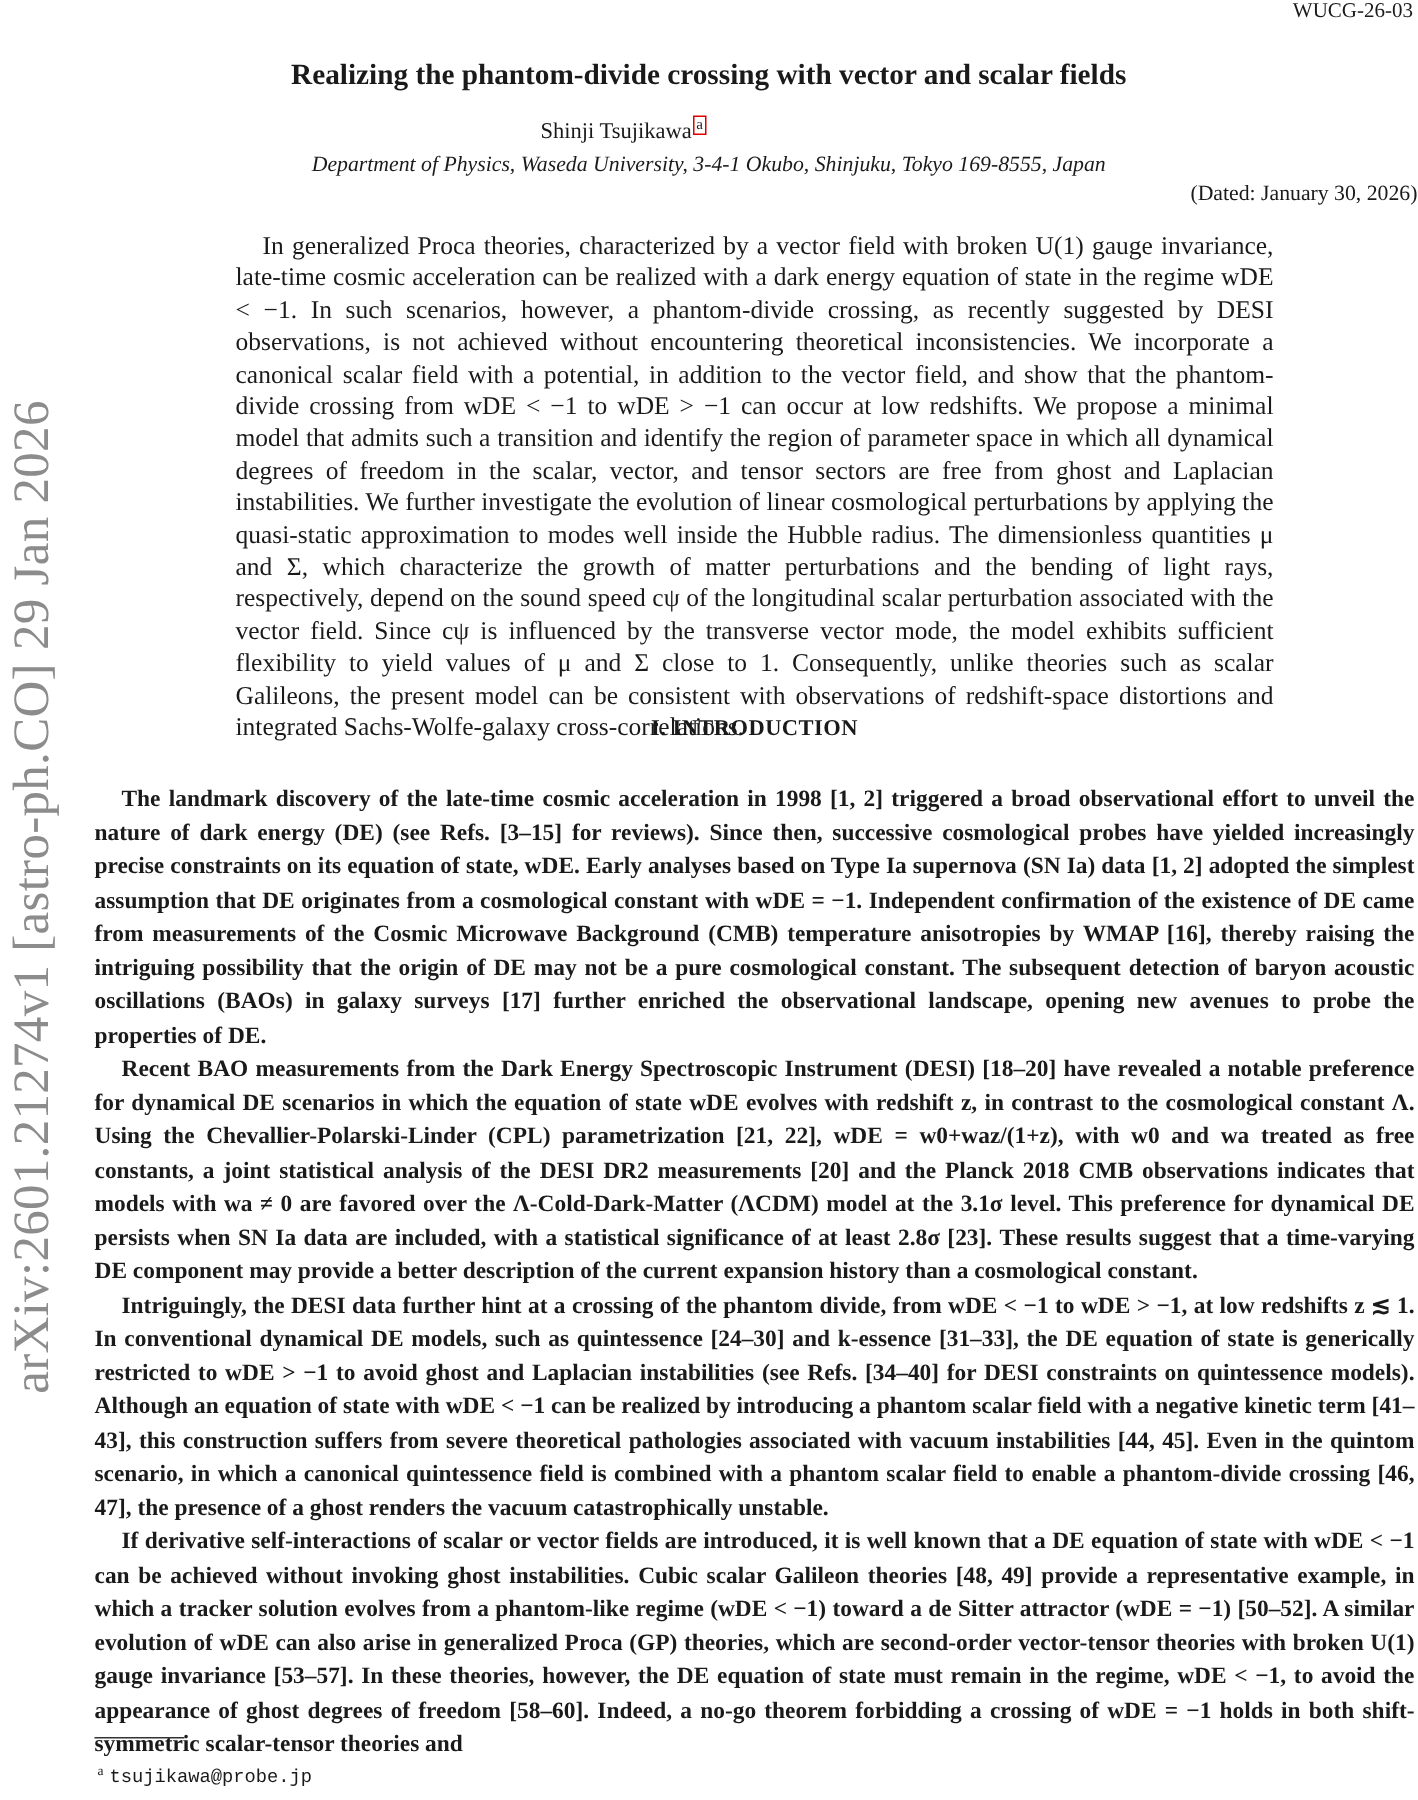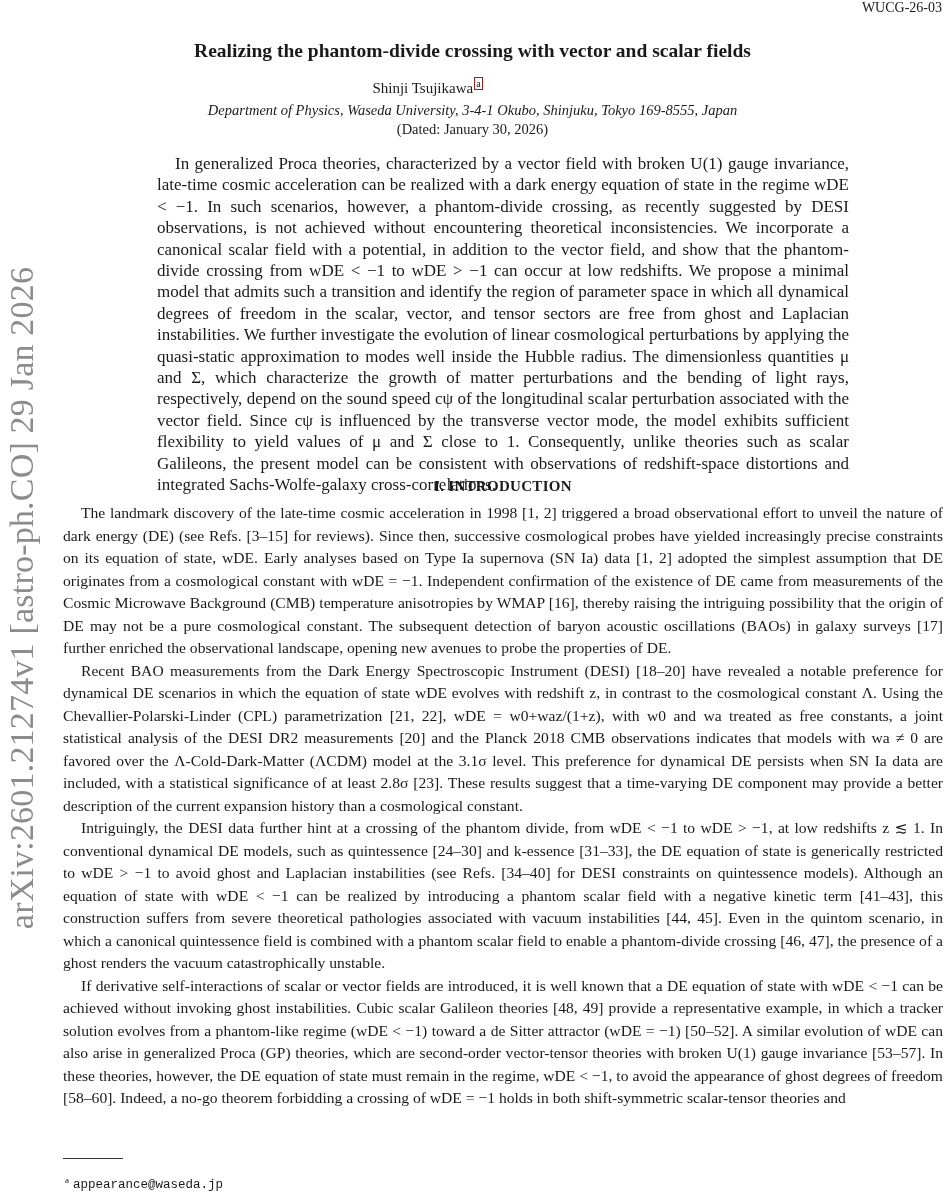--- a/index.html
+++ b/index.html
@@ -2,28 +2,28 @@
 <html><head>
 <meta charset="utf-8">
 <style>
   html, body { margin:0; padding:0; background:#ffffff; }
   body { width:945px; height:1200px; position:relative; overflow:hidden;
          font-family:"Liberation Serif","DejaVu Serif",serif; color:#1a1a1a; }
   .report-no { position:absolute; top:0px; right:3px; font-size:14px; }
   .arxiv-stamp { position:absolute; left:22px; top:598px; transform:translate(-50%,-50%) rotate(-90deg);
                  white-space:nowrap; font-size:34px; color:#8c8c8c; letter-spacing:0.2px; }
   .title { position:absolute; top:40px; left:0; width:945px; text-align:center; font-weight:bold; font-size:19.5px; }
-  .author { position:absolute; top:79px; left:0; width:831px; text-align:center; font-size:15px;padding-left:12px; }
+  .author { position:absolute; top:79px; left:0; width:831px; text-align:center; font-size:15px; }
   .author sup { font-size:10px; border:1px solid #e00000; padding:0 1px; margin-left:1px; vertical-align:6px; line-height:10px;}
   .affil { position:absolute; top:102px; left:0; width:945px; text-align:center; font-size:14.5px; font-style:italic; }
-  .dated { position:absolute; top:121px; left:0; width:945px; text-align:center; font-size:14.5px; }
+  .dated { position:absolute; top:121px; left:0; width:945px; text-align:right; font-size:14.5px; }
   .abstract { position:absolute; top:153px; left:157px; width:692px; font-size:17px; line-height:21.4px;
               text-align:justify; text-indent:18px; }
   .section { position:absolute; top:478px; left:0; width:1006px; text-align:center; font-size:15px; font-weight:bold; letter-spacing:0.3px; }
-  .body { position:absolute; top:502px; left:63px; width:880px; font-size:15.6px; line-height:22.5px; text-align:justify; }
+  .body { position:absolute; top:522px; left:63px; width:880px; font-size:15.6px; line-height:22.5px; text-align:justify;font-weight:bold; }
   .body p { margin:0; text-indent:18px; }
   .fn-rule { position:absolute; top:1158px; left:63px; width:60px; border-top:1px solid #333; }
   .footnote { position:absolute; top:1175px; left:65px; font-size:12.5px; font-family:"Liberation Mono","DejaVu Sans Mono",monospace; }
   .footnote sup { font-family:"Liberation Serif",serif; font-size:9px; margin-right:4px; }
 </style>
 </head>
 <body>
 
 <div class="report-no">WUCG-26-03</div>
 
@@ -44,14 +44,14 @@
 
 <div class="body">
   <p>The landmark discovery of the late-time cosmic acceleration in 1998 [1, 2] triggered a broad observational effort to unveil the nature of dark energy (DE) (see Refs. [3–15] for reviews). Since then, successive cosmological probes have yielded increasingly precise constraints on its equation of state, wDE. Early analyses based on Type Ia supernova (SN Ia) data [1, 2] adopted the simplest assumption that DE originates from a cosmological constant with wDE = −1. Independent confirmation of the existence of DE came from measurements of the Cosmic Microwave Background (CMB) temperature anisotropies by WMAP [16], thereby raising the intriguing possibility that the origin of DE may not be a pure cosmological constant. The subsequent detection of baryon acoustic oscillations (BAOs) in galaxy surveys [17] further enriched the observational landscape, opening new avenues to probe the properties of DE.</p>
   <p>Recent BAO measurements from the Dark Energy Spectroscopic Instrument (DESI) [18–20] have revealed a notable preference for dynamical DE scenarios in which the equation of state wDE evolves with redshift z, in contrast to the cosmological constant Λ. Using the Chevallier-Polarski-Linder (CPL) parametrization [21, 22], wDE = w0+waz/(1+z), with w0 and wa treated as free constants, a joint statistical analysis of the DESI DR2 measurements [20] and the Planck 2018 CMB observations indicates that models with wa ≠ 0 are favored over the Λ-Cold-Dark-Matter (ΛCDM) model at the 3.1σ level. This preference for dynamical DE persists when SN Ia data are included, with a statistical significance of at least 2.8σ [23]. These results suggest that a time-varying DE component may provide a better description of the current expansion history than a cosmological constant.</p>
   <p>Intriguingly, the DESI data further hint at a crossing of the phantom divide, from wDE &lt; −1 to wDE &gt; −1, at low redshifts z ≲ 1. In conventional dynamical DE models, such as quintessence [24–30] and k-essence [31–33], the DE equation of state is generically restricted to wDE &gt; −1 to avoid ghost and Laplacian instabilities (see Refs. [34–40] for DESI constraints on quintessence models). Although an equation of state with wDE &lt; −1 can be realized by introducing a phantom scalar field with a negative kinetic term [41–43], this construction suffers from severe theoretical pathologies associated with vacuum instabilities [44, 45]. Even in the quintom scenario, in which a canonical quintessence field is combined with a phantom scalar field to enable a phantom-divide crossing [46, 47], the presence of a ghost renders the vacuum catastrophically unstable.</p>
   <p>If derivative self-interactions of scalar or vector fields are introduced, it is well known that a DE equation of state with wDE &lt; −1 can be achieved without invoking ghost instabilities. Cubic scalar Galileon theories [48, 49] provide a representative example, in which a tracker solution evolves from a phantom-like regime (wDE &lt; −1) toward a de Sitter attractor (wDE = −1) [50–52]. A similar evolution of wDE can also arise in generalized Proca (GP) theories, which are second-order vector-tensor theories with broken U(1) gauge invariance [53–57]. In these theories, however, the DE equation of state must remain in the regime, wDE &lt; −1, to avoid the appearance of ghost degrees of freedom [58–60]. Indeed, a no-go theorem forbidding a crossing of wDE = −1 holds in both shift-symmetric scalar-tensor theories and</p>
 </div>
 
 <div class="fn-rule"></div>
 <div class="footnote">
-  <sup>a</sup><span>appearance@waseda.jp</span>
+  <sup>a</sup><span>tsujikawa@probe.jp</span>
 </div>
 
 </body></html>

